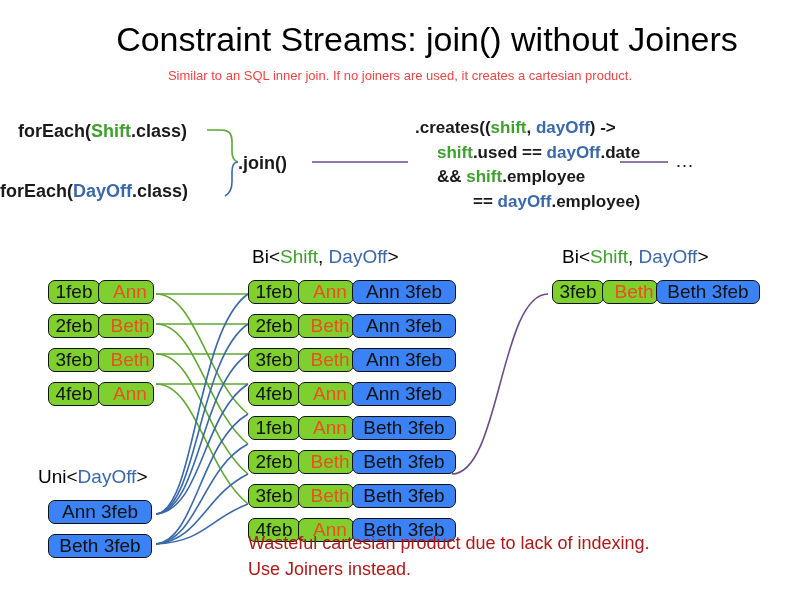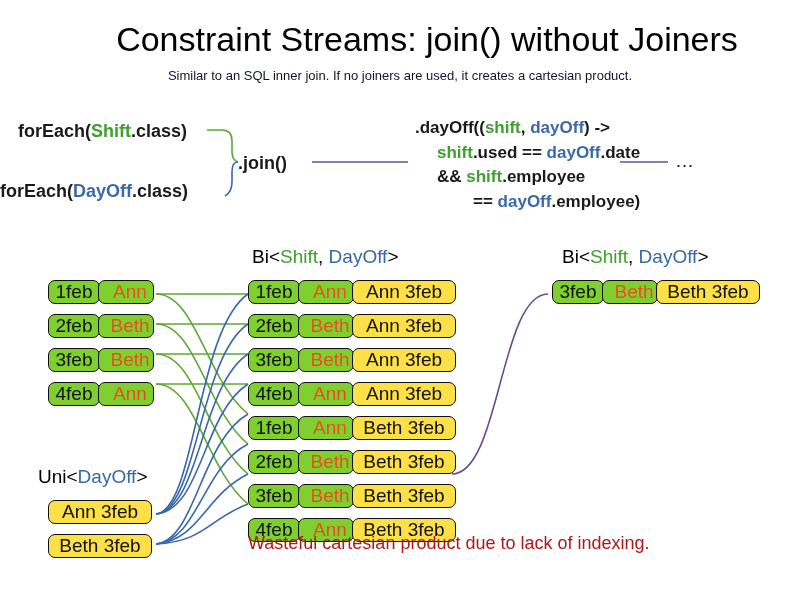--- a/index.html
+++ b/index.html
@@ -12,21 +12,21 @@
 
   .abs{position:absolute;}
 
   
   #title{
     left:0;top:20px;width:800px;text-align:center;
     font-size:34px;color:#000;white-space:nowrap;padding-left:27px;
   }
   #subtitle{
     left:0;top:68px;width:800px;text-align:center;
-    font-size:13px;color:#0f172a;
+    font-size:13px;color:#ef4444;
   }
 
   
   .code{font-size:18px;color:#1a1a1a;white-space:nowrap;line-height:1.45;font-weight:bold;}
   .g{color:#3FA02F;}
   .b{color:#3A68A8;}
   #foreach-shift{left:18px;top:118px;}
   #foreach-dayoff{left:0;top:178px;}
   #join-label{left:238px;top:150px;}
   #filter-block{left:415px;top:116px;font-size:17px;}
@@ -46,21 +46,21 @@
   .card{
     display:flex;align-items:flex-start;height:32px;
   }
   .cell{
     border:1.6px solid #111;border-radius:7px;
     display:flex;align-items:center;justify-content:center;
     font-size:19px;color:#111;box-sizing:border-box;
     margin-right:-2px;
   }
   .cell.green{background:#7FD02F;}
-  .cell.blue{background:#fde047;}
+  .cell.blue{background:#3b82f6;}
   .cell.name{color:#E8501E;padding-left:8px;}
 
   .w-date{width:52px;}
   .w-name{width:56px;}
   .w-dayoff{width:104px;}
 
   
   #col-shift{left:48px;top:280px;}
   #col-bi{left:248px;top:280px;}
   #col-dayoff{left:48px;top:500px;}
@@ -119,21 +119,21 @@
   <div class="abs" id="title">Constraint Streams: join() without Joiners</div>
   <div class="abs" id="subtitle">Similar to an SQL inner join. If no joiners are used, it creates a cartesian product.</div>
 
   <div class="abs code" id="foreach-shift"><span>forEach(</span><span class="g">Shift</span><span>.class)</span></div>
 
   <div class="abs code" id="foreach-dayoff"><span>forEach(</span><span class="b">DayOff</span><span>.class)</span></div>
 
   <div class="abs code" id="join-label">.join()</div>
 
   <div class="abs code" id="filter-block">
-    <div><span>.dayOff((</span><span class="g">shift</span><span>, </span><span class="b">dayOff</span><span>) -&gt;</span></div>
+    <div><span>.creates((</span><span class="g">shift</span><span>, </span><span class="b">dayOff</span><span>) -&gt;</span></div>
     <div class="filter-l2"><span class="g">shift</span><span>.used == </span><span class="b">dayOff</span><span>.date</span></div>
     <div class="filter-l3"><span>&amp;&amp; </span><span class="g">shift</span><span>.employee</span></div>
     <div class="filter-l4"><span>== </span><span class="b">dayOff</span><span>.employee)</span></div>
   </div>
 
   <div class="abs" id="ellipsis">…</div>
 
 
   <div class="abs stream-head" id="head-bi-mid"><span>Bi&lt;</span><span class="g">Shift</span><span>, </span><span class="b">DayOff</span><span>&gt;</span></div>
 
@@ -212,15 +212,16 @@
   <div class="abs col" id="col-result">
       <div class="card">
         <div class="cell green w-date">3feb</div>
         <div class="cell green name w-name">Beth</div>
         <div class="cell blue w-dayoff">Beth 3feb</div>
       </div>
     </div>
 
   <div class="abs" id="warning">
     <div>Wasteful cartesian product due to lack of indexing.</div>
+    <div>Use Joiners instead.</div>
   </div>
 
 </div>
 
 </body></html>

